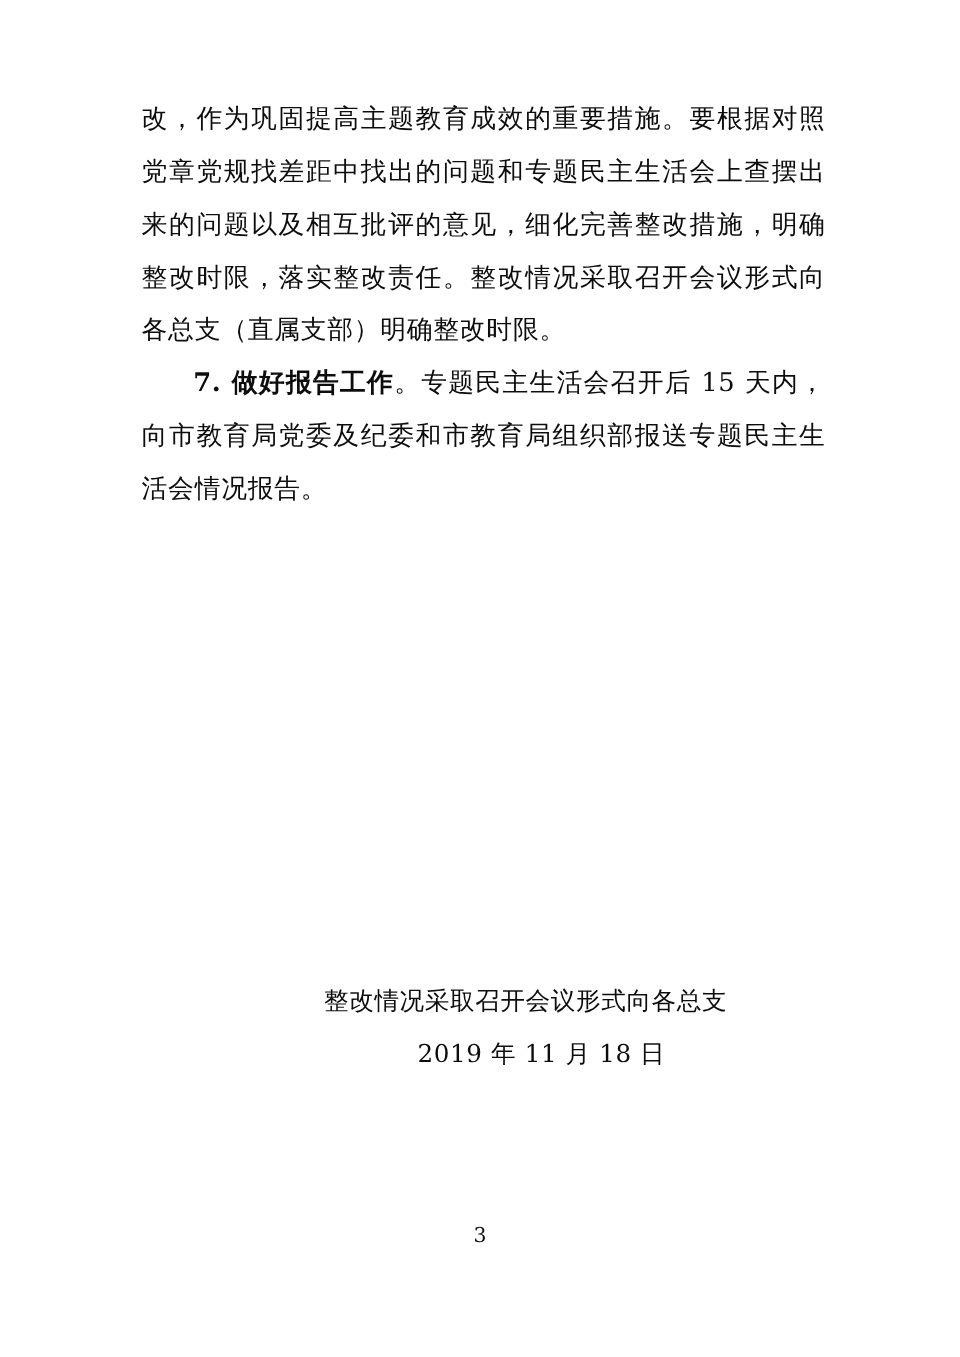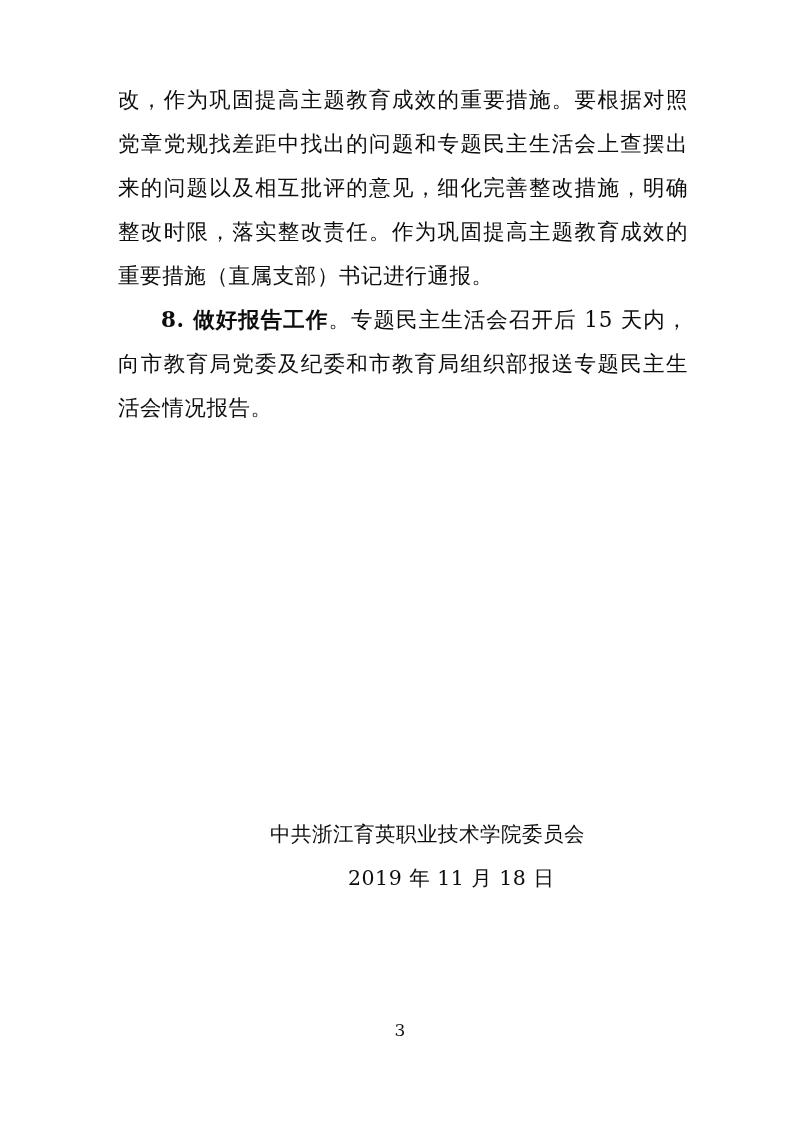--- a/index.html
+++ b/index.html
@@ -64,29 +64,29 @@
   }
 </style>
 </head>
 <body>
 
 <div class="page">
 
   <div class="content">
 
     <p class="para">
-      <span>改，作为巩固提高主题教育成效的重要措施。要根据对照党章党规找差距中找出的问题和专题民主生活会上查摆出来的问题以及相互批评的意见，细化完善整改措施，明确整改时限，落实整改责任。作为巩固提高主题教育成效的重要措施（直属支部）书记进行通报。</span>
+      <span>改，作为巩固提高主题教育成效的重要措施。要根据对照党章党规找差距中找出的问题和专题民主生活会上查摆出来的问题以及相互批评的意见，细化完善整改措施，明确整改时限，落实整改责任。整改情况采取召开会议形式向各总支（直属支部）明确整改时限。</span>
     </p>
 
     <p class="para para-indent">
-      <span class="bold-lead">8. 做好报告工作</span><span>。专题民主生活会召开后 15 天内，向市教育局党委及纪委和市教育局组织部报送专题民主生活会情况报告。</span>
+      <span class="bold-lead">7. 做好报告工作</span><span>。专题民主生活会召开后 15 天内，向市教育局党委及纪委和市教育局组织部报送专题民主生活会情况报告。</span>
     </p>
 
   </div>
 
   <div class="signature-block">
-    <div class="sig-line">中共浙江育英职业技术学院委员会</div>
+    <div class="sig-line">整改情况采取召开会议形式向各总支</div>
     <div class="sig-line sig-date">2019 年 11 月 18 日</div>
   </div>
 
   <div class="page-number">3</div>
 
 </div>
 
 </body></html>

